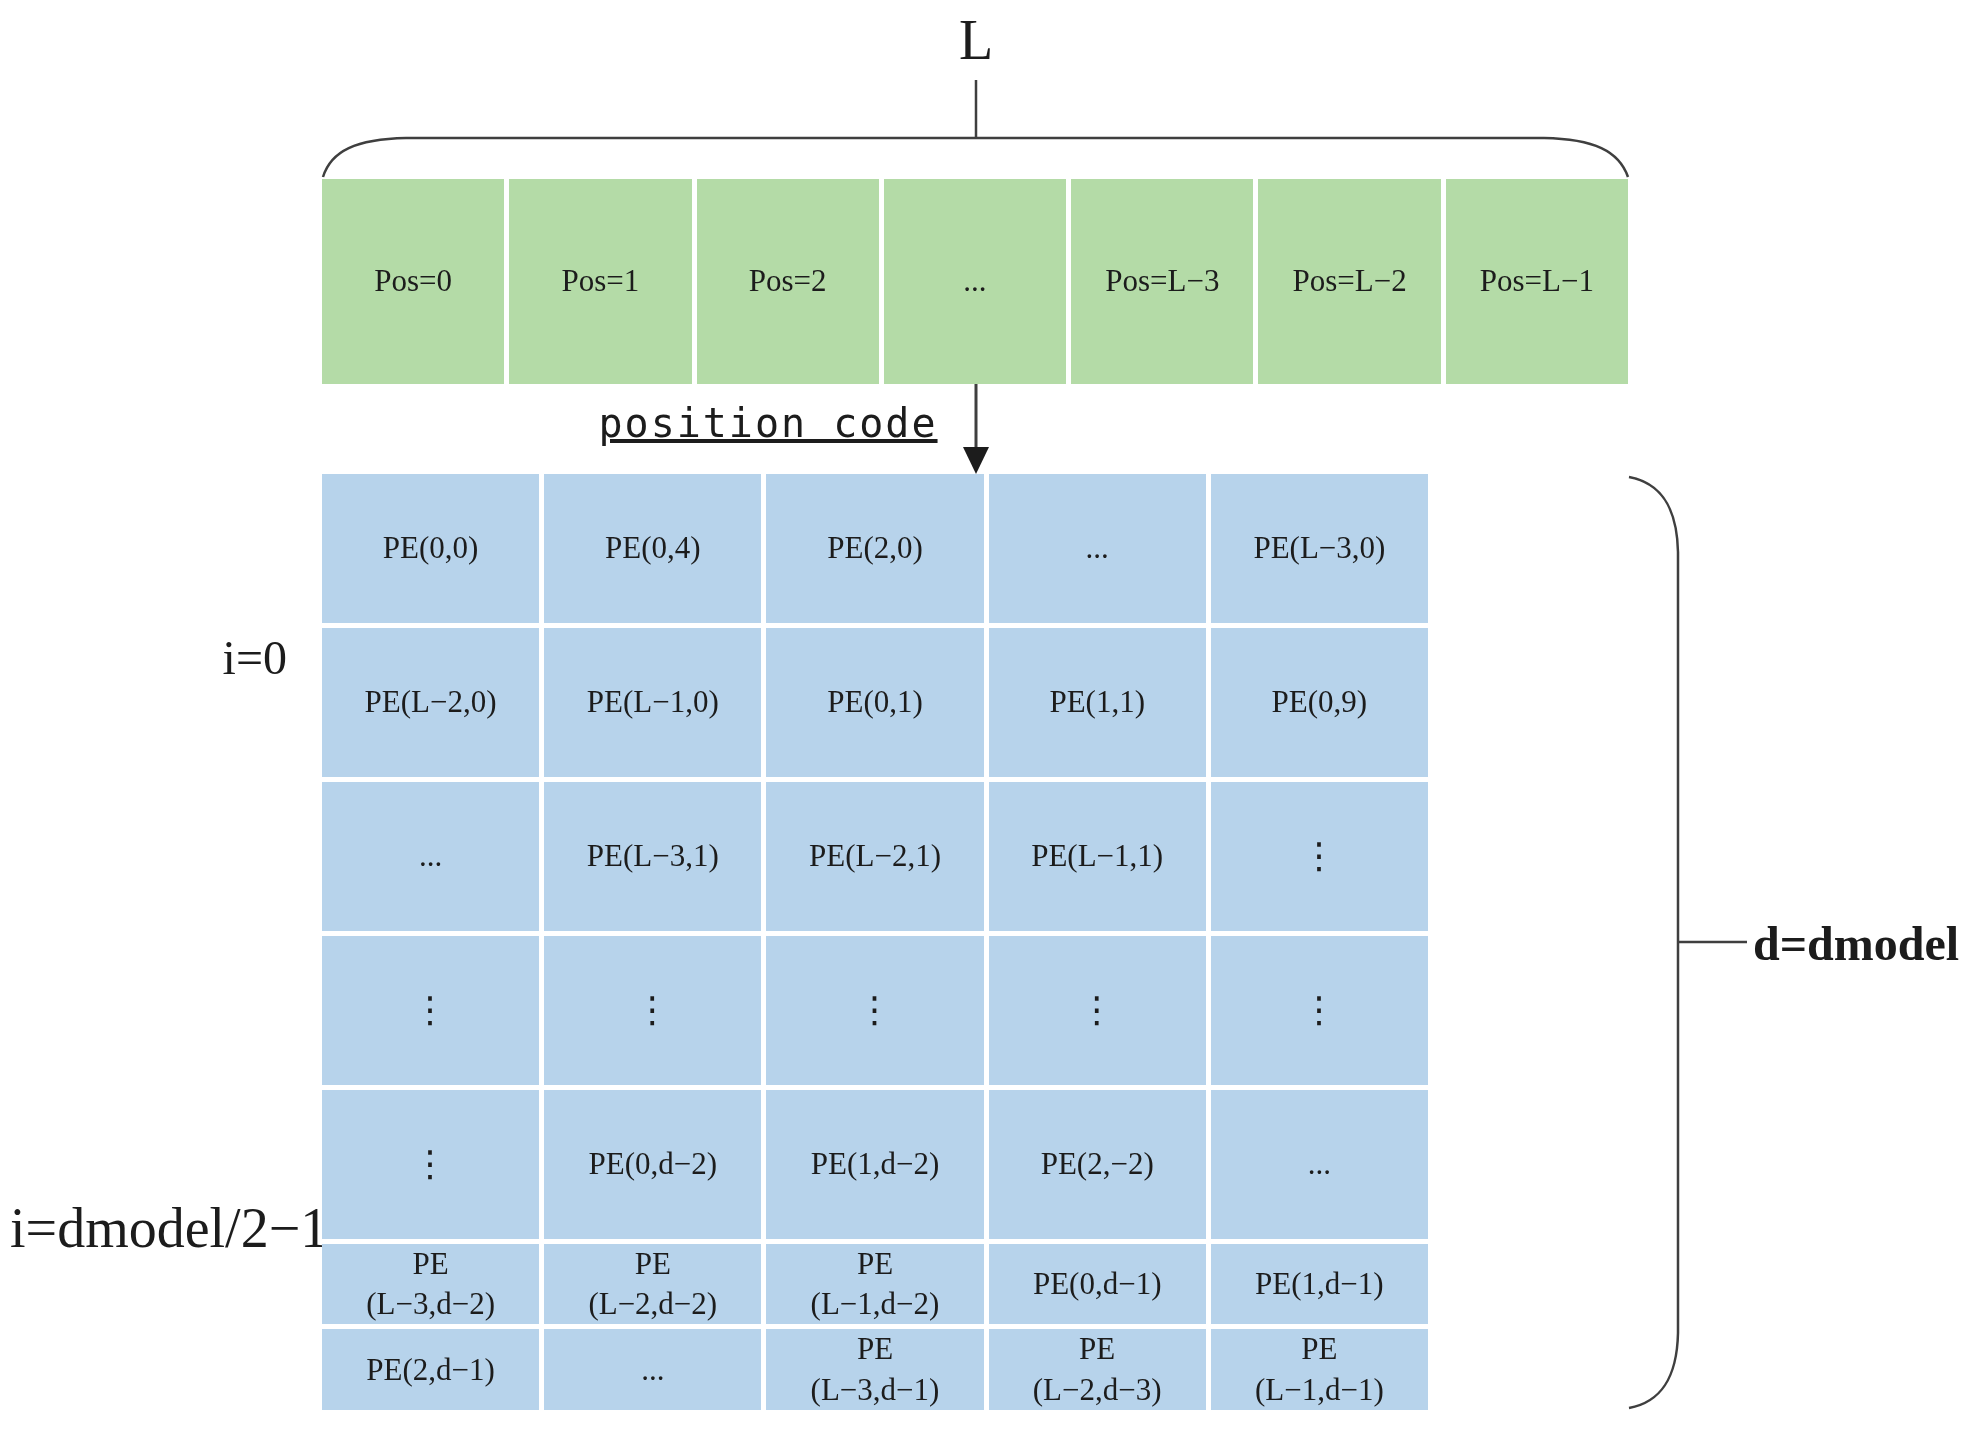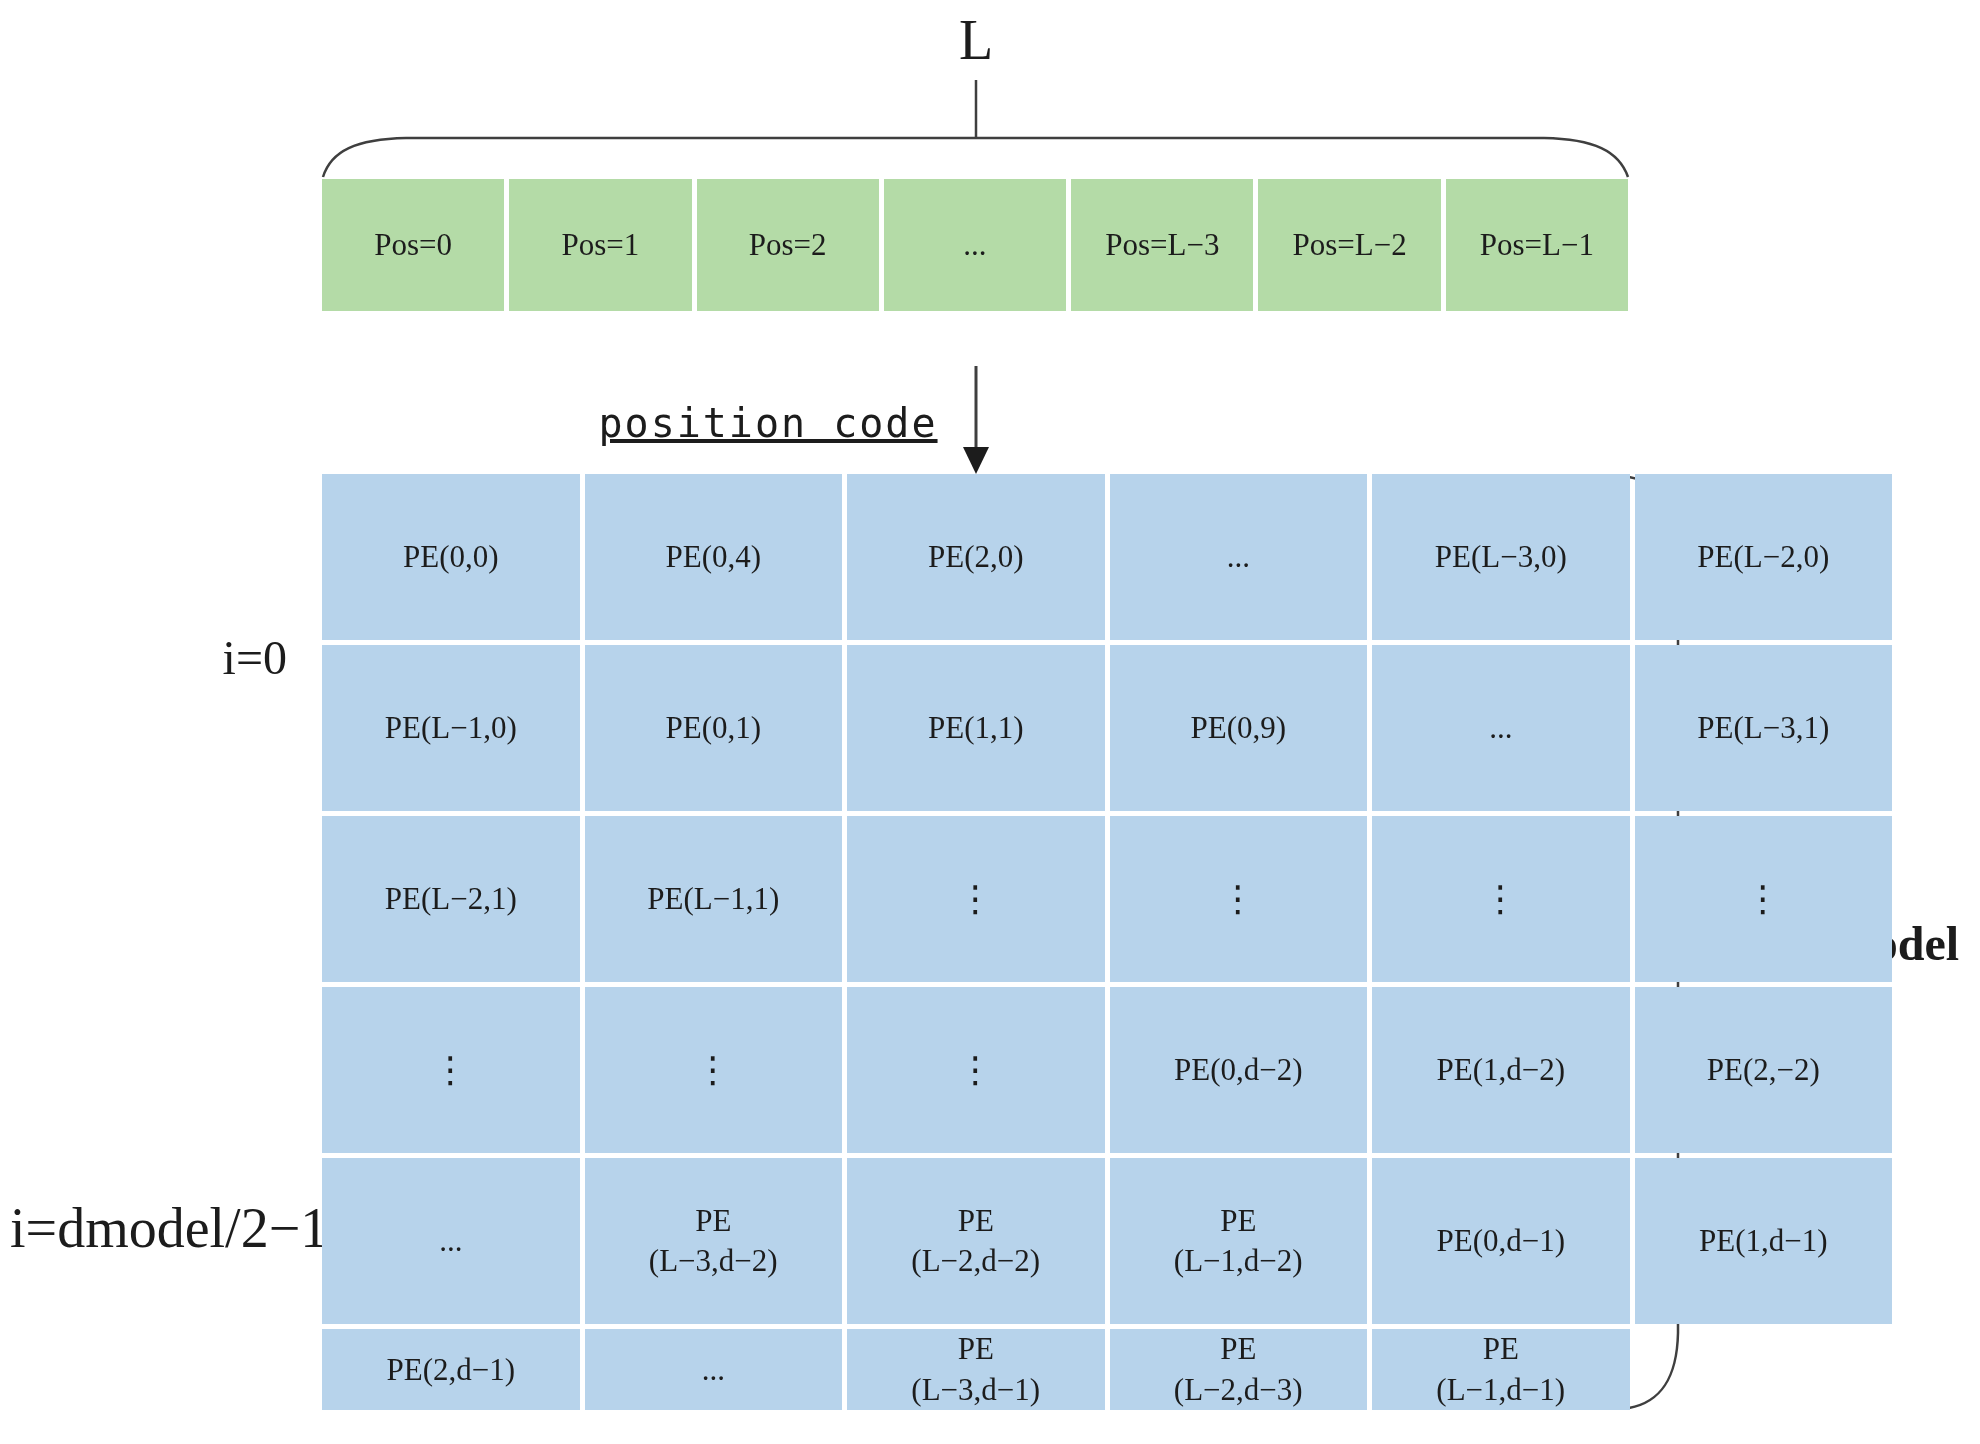--- a/index.html
+++ b/index.html
@@ -10,26 +10,26 @@
   #overlay{position:absolute;left:0;top:0;width:1980px;height:1444px;pointer-events:none;}
   .abs{position:absolute;}
   .lbl{white-space:nowrap;}
   #lbl-L{left:976px;top:8px;transform:translateX(-50%);font-size:56px;}
   #lbl-poscode{left:768px;top:400px;transform:translateX(-50%);
     font-family:"DejaVu Sans Mono", monospace;font-size:40px;letter-spacing:2px;text-decoration:underline;}
   #lbl-i0{left:0;width:287px;top:630px;text-align:right;font-size:48px;}
   #lbl-ibottom{left:10px;top:1196px;font-size:56px;}
   #lbl-d{left:1753px;top:916px;font-size:48px;font-weight:600;}
   #green-row{
-    left:322px;top:179px;width:1306px;height:132px;
+    left:322px;top:179px;width:1306px;height:205px;
     display:grid;grid-template-columns:repeat(7,1fr);gap:5px;
   }
   #pe-grid{
-    left:322px;top:474px;width:1570px;height:936px;
-    display:grid;grid-template-columns:repeat(6,1fr);grid-template-rows:repeat(5,1fr);gap:5px;
+    left:322px;top:474px;width:1106px;height:936px;
+    display:grid;grid-template-columns:repeat(5,1fr);grid-template-rows:repeat(5,1fr);gap:5px;
   }
   .cell{
     display:flex;align-items:center;justify-content:center;text-align:center;
     font-size:31px;line-height:1.3;white-space:pre-line;
   }
   .cell.green{background:var(--green,#b4dba7);}
   .cell.blue{background:var(--blue,#b7d3eb);}
   .cell.vdots{font-size:36px;letter-spacing:1px;}
 </style>
 </head>

